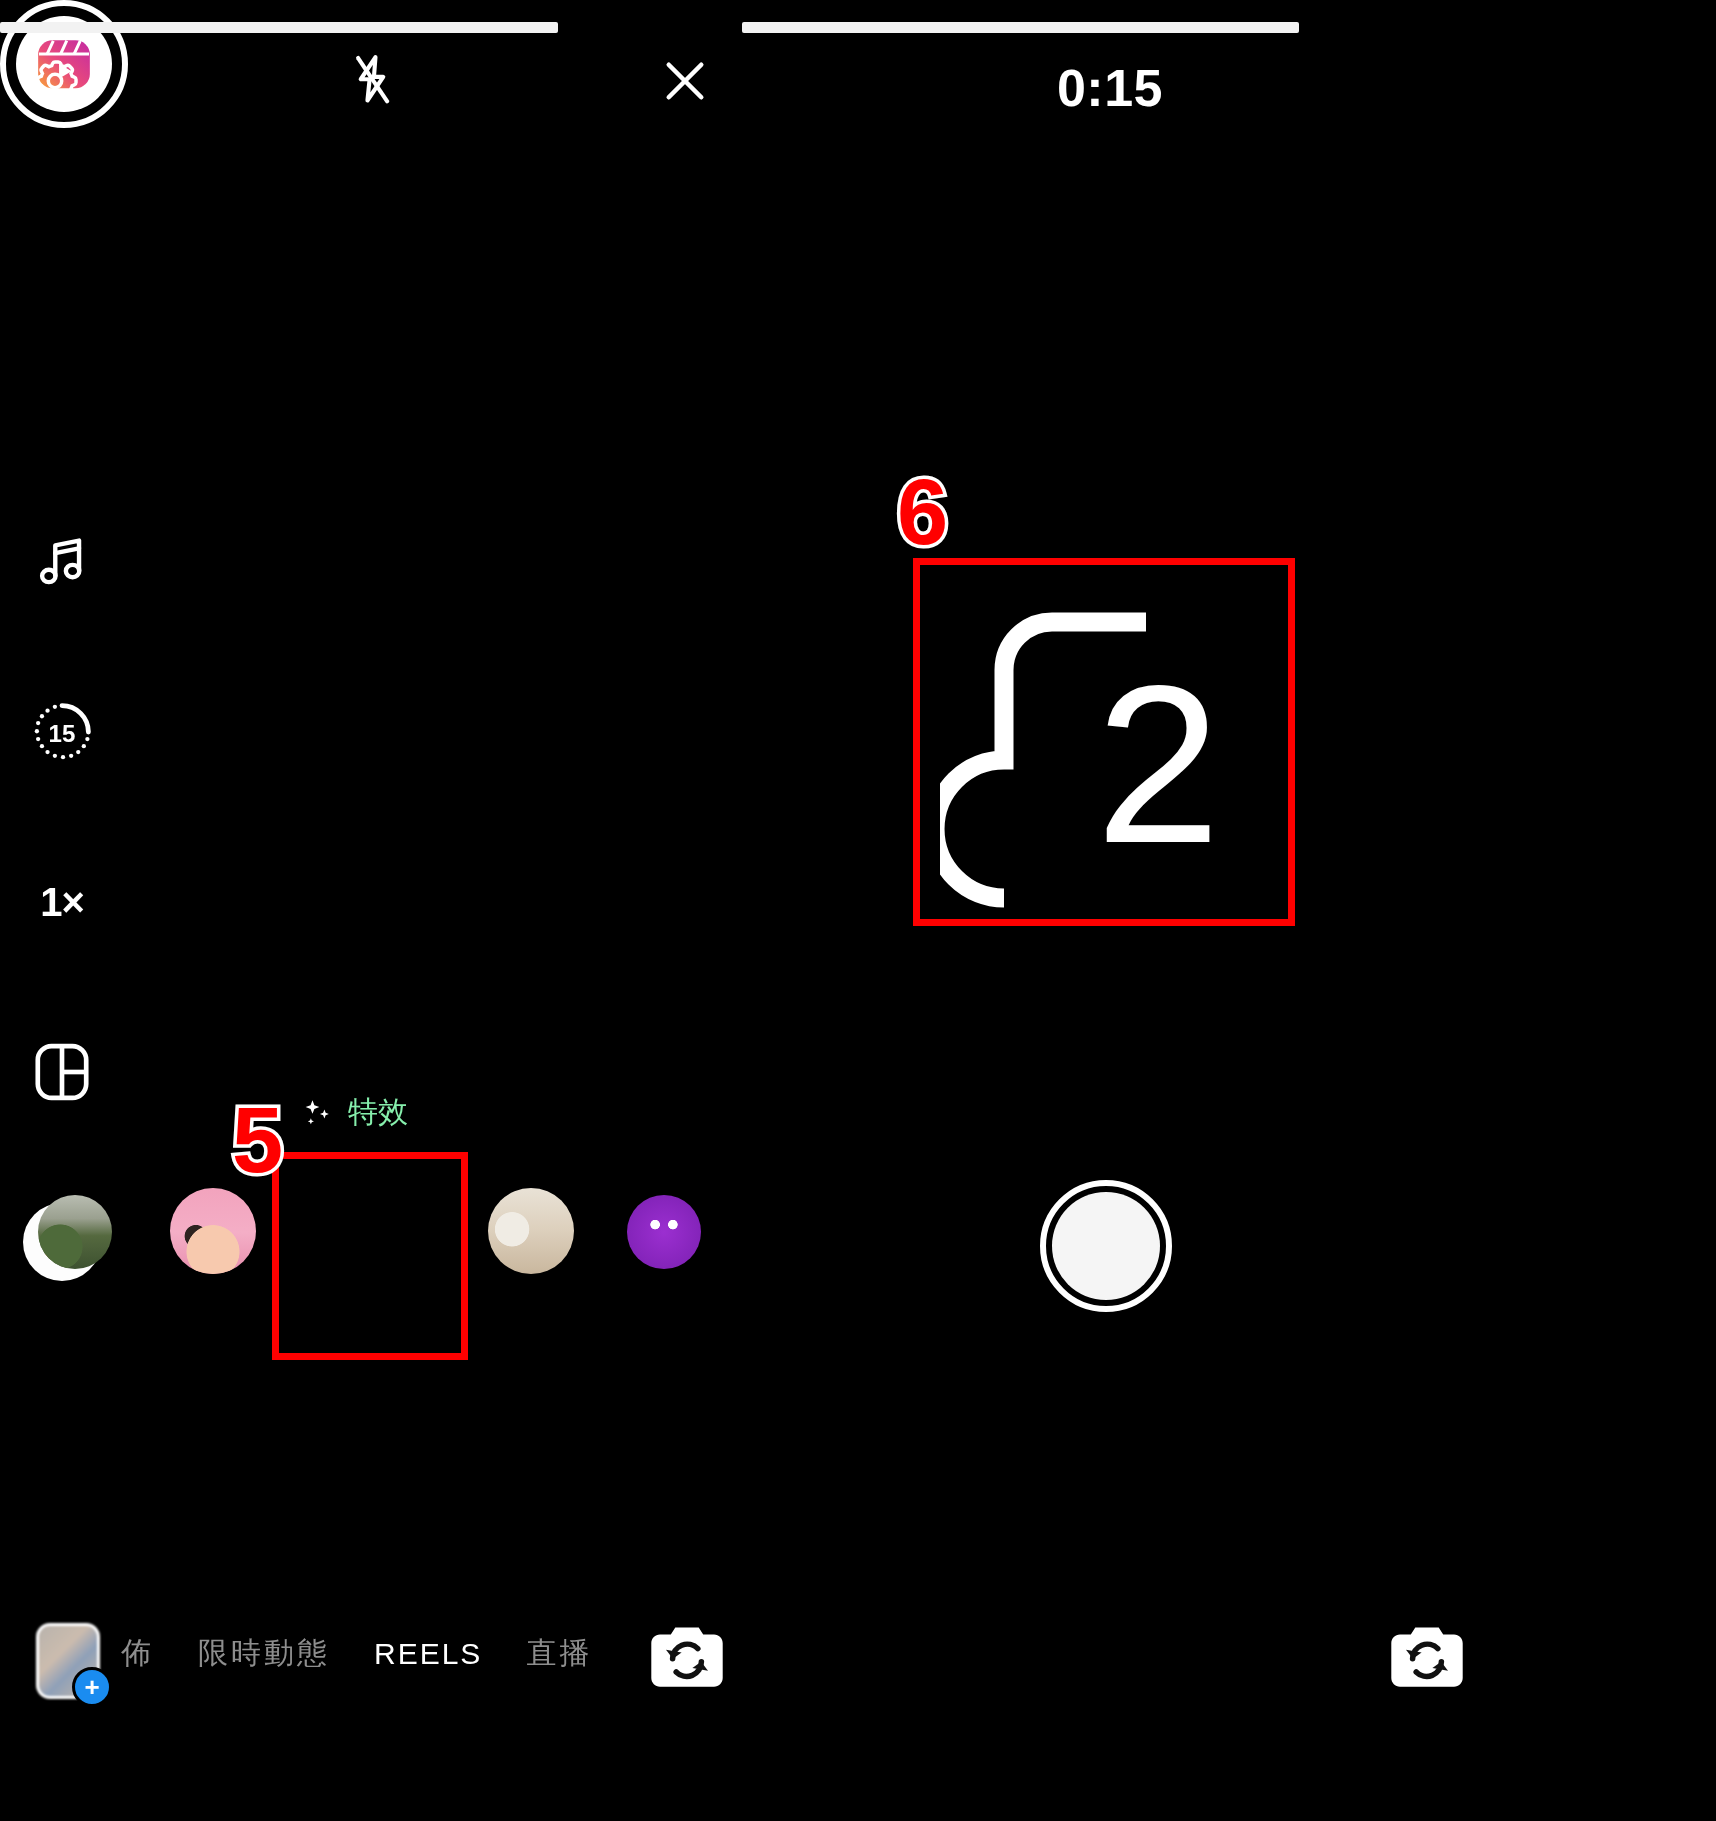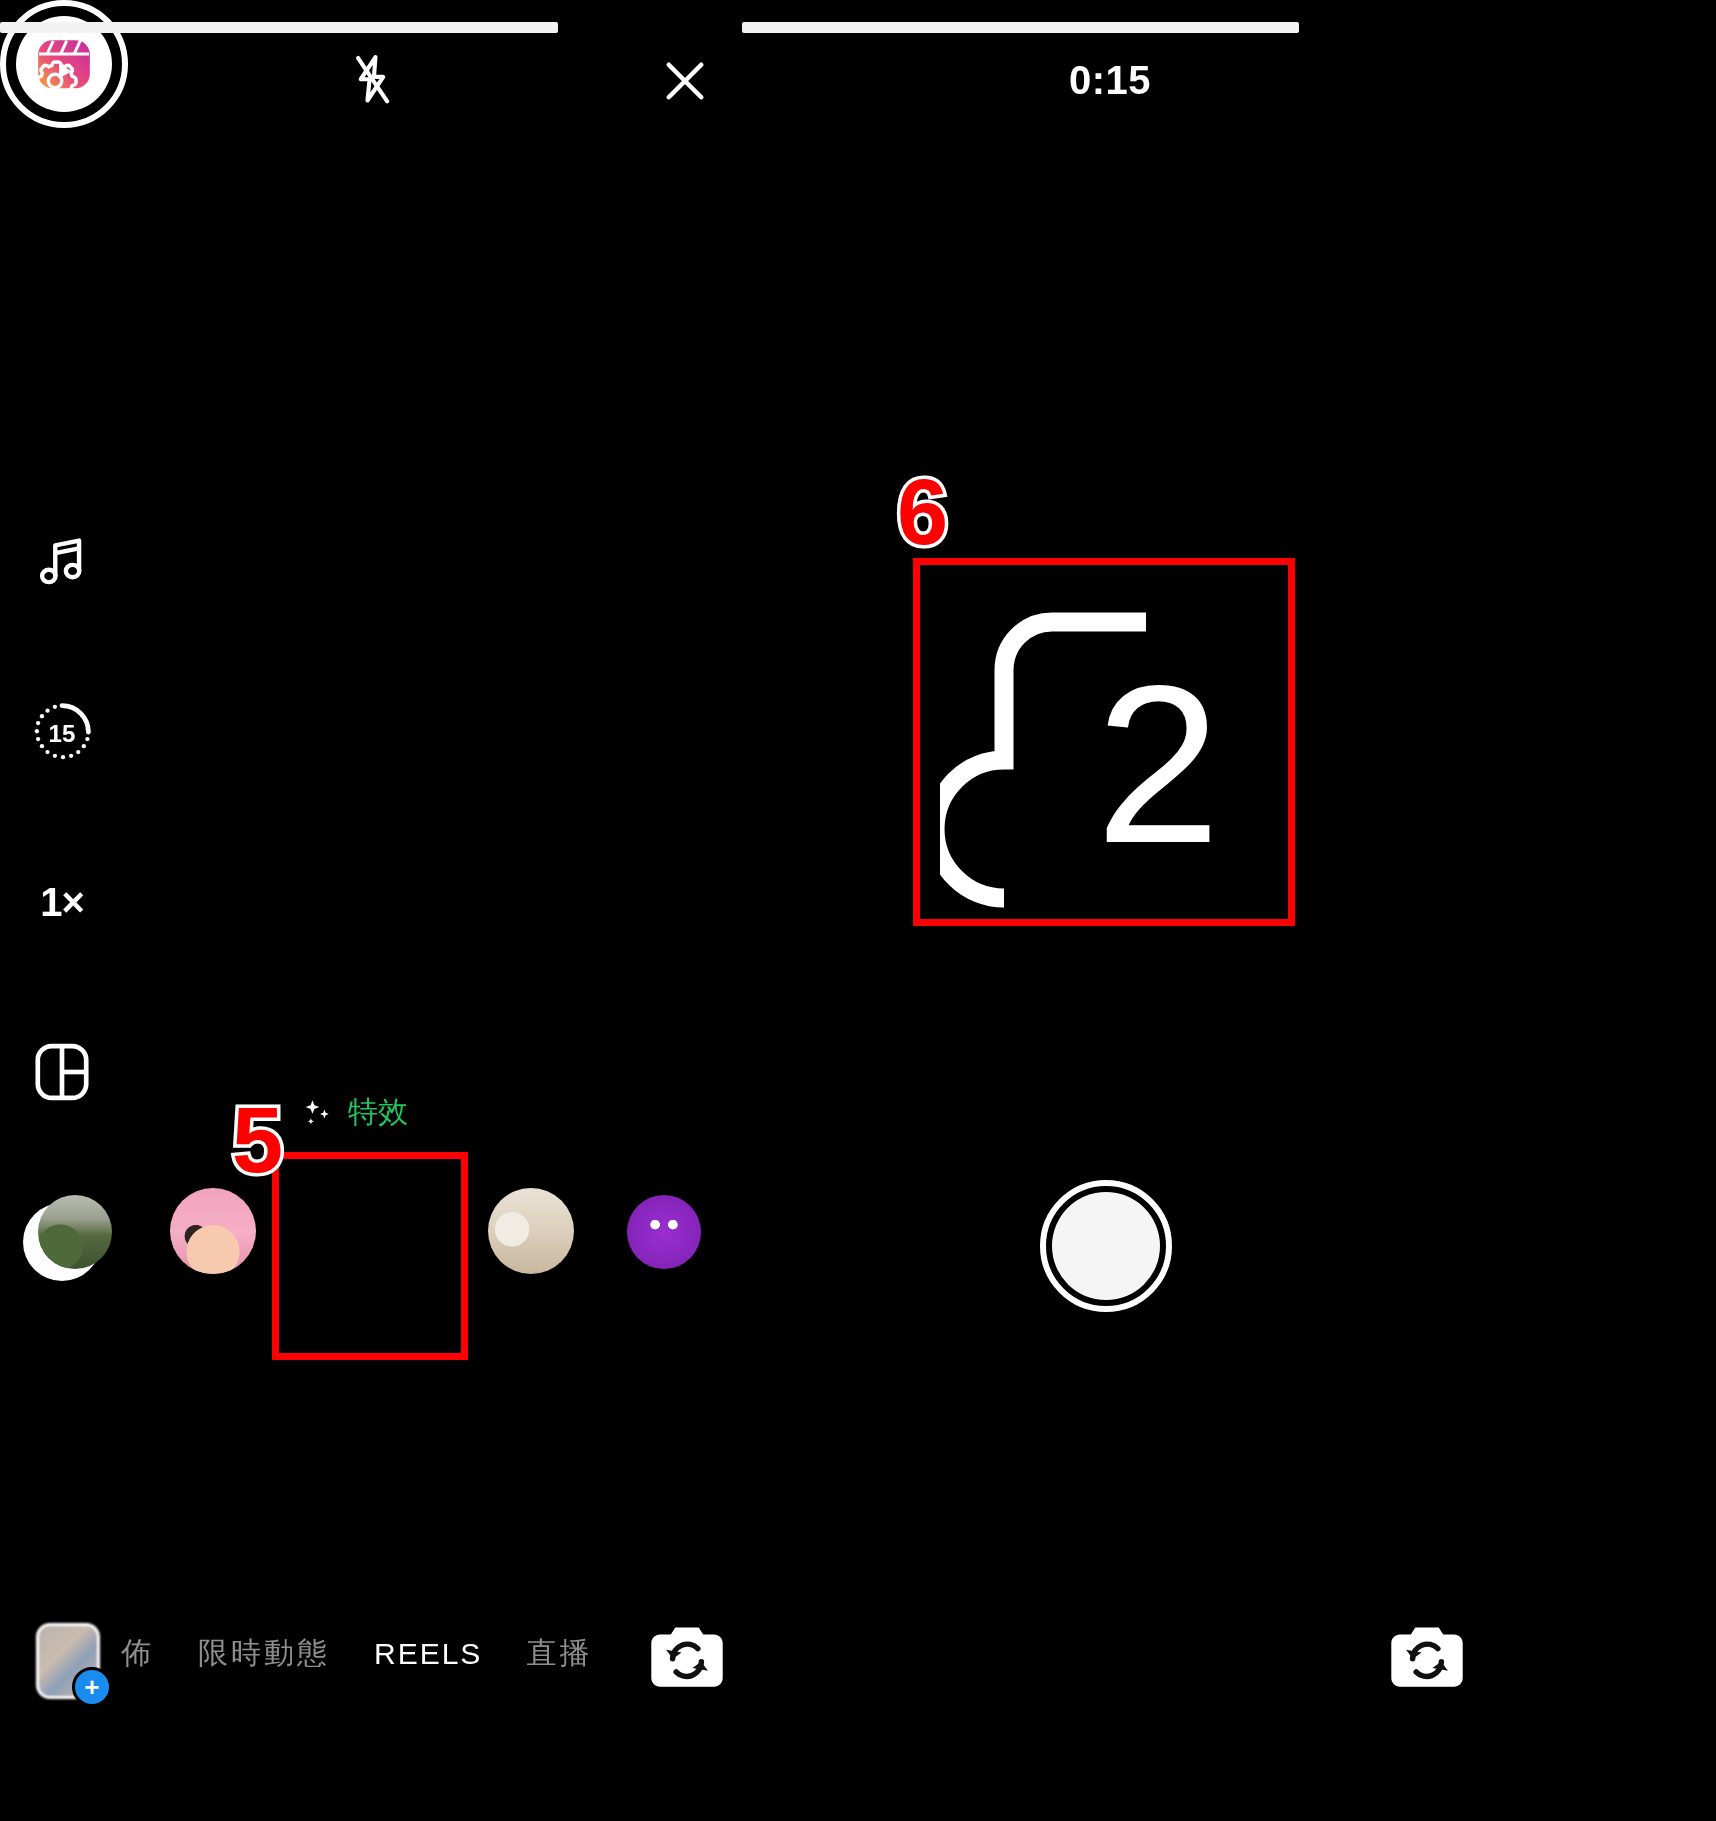--- a/index.html
+++ b/index.html
@@ -37,21 +37,21 @@
     position:absolute;
     display:flex; align-items:center; justify-content:center;
   }
   .gear-wrap  { left:18px;  top:44px;  width:74px; height:74px; }
   .flash-wrap { left:335px; top:44px;  width:74px; height:74px; }
   .close-wrap { left:648px; top:44px;  width:74px; height:74px; }
 
   .timer-text {
     position:absolute; left:1035px; top:58px;
     width:150px; text-align:center;
-    color:#fff; font-size:40px; font-weight:bold;
+    color:#fff; font-size:52px; font-weight:bold;
     letter-spacing:0.5px;
   }
 
   
   .rail { position:absolute; left:20px; top:520px; width:84px; }
   .rail-item {
     width:84px; height:84px;
     margin-bottom:86px;
     display:flex; align-items:center; justify-content:center;
     position:relative;
@@ -86,21 +86,21 @@
   }
   .shutter-inner {
     width:108px; height:108px; border-radius:50%;
     background:#f5f5f5;
   }
 
   
   .effects-label {
     position:absolute; left:300px; top:1092px;
     display:flex; align-items:center; gap:12px;
-    color:#22c55e; font-size:30px;
+    color:#86efac; font-size:30px;
   }
   .car-item {
     position:absolute;
     border-radius:50%;
     overflow:hidden;
   }
   .thumb-a { left:38px;  top:1195px; width:74px;  height:74px; }
   .thumb-b { left:170px; top:1188px; width:86px;  height:86px; }
   .thumb-sel {
     left:305px; top:1176px; width:128px; height:128px;

